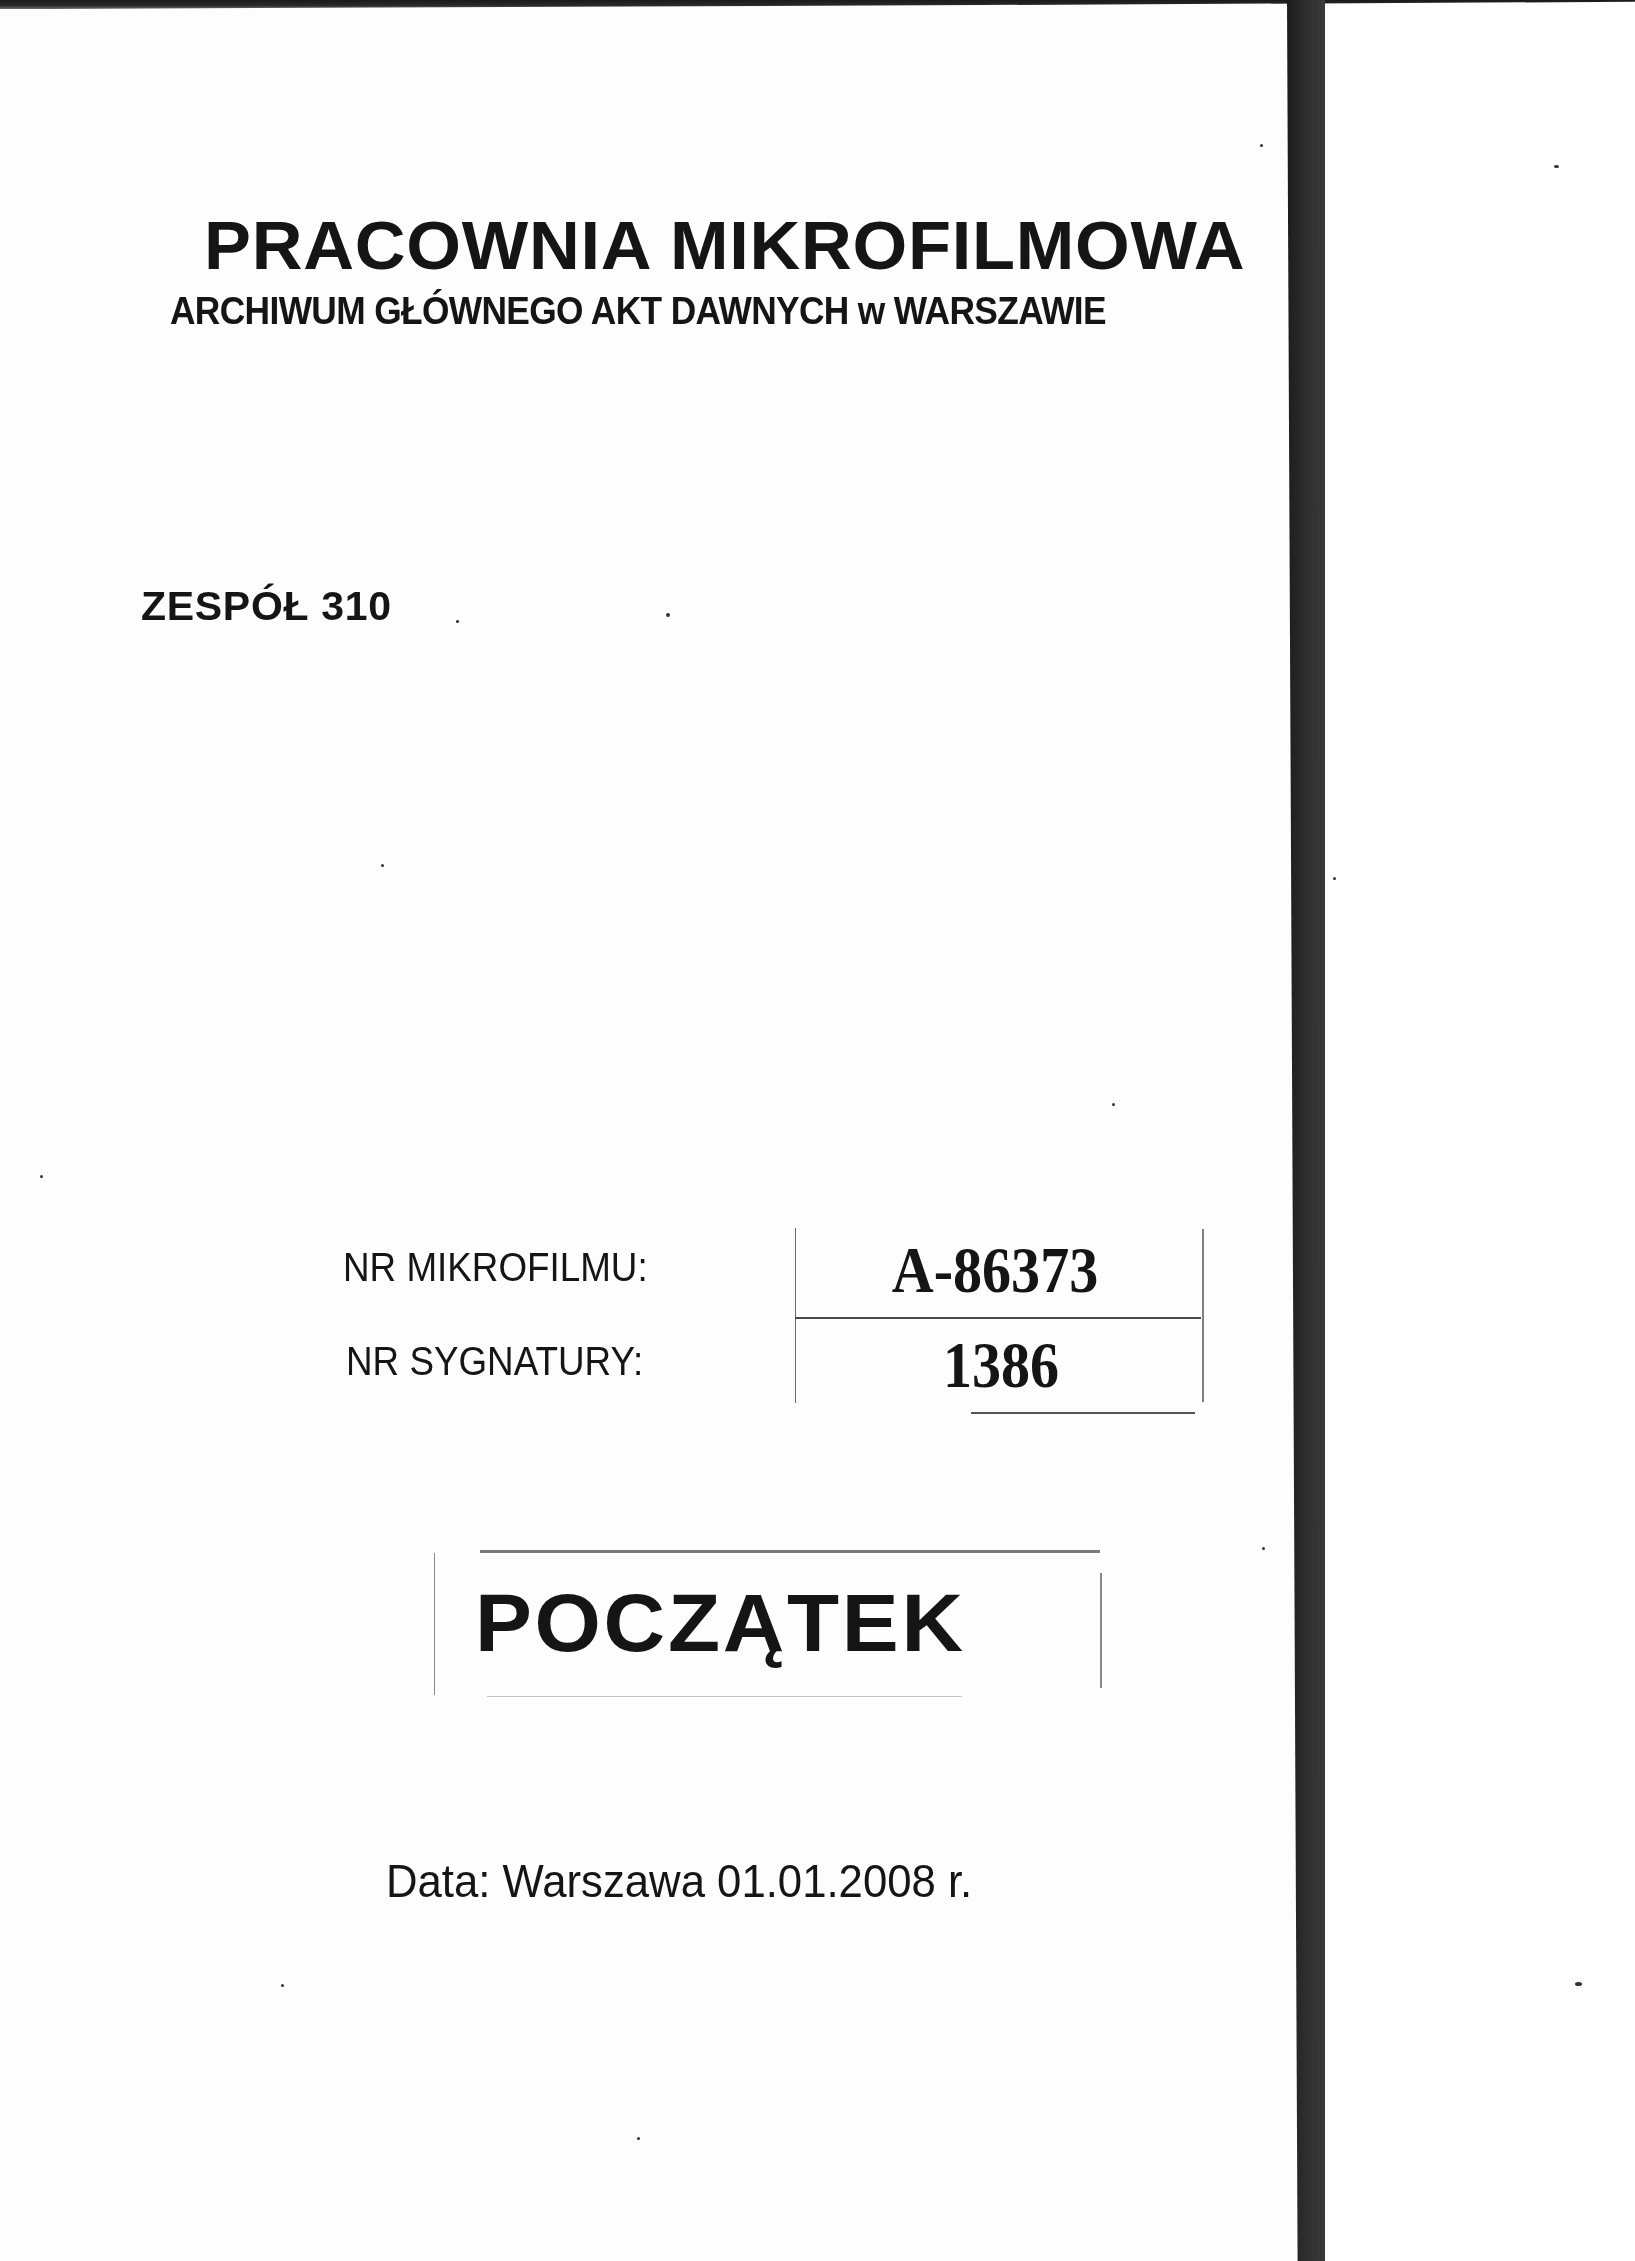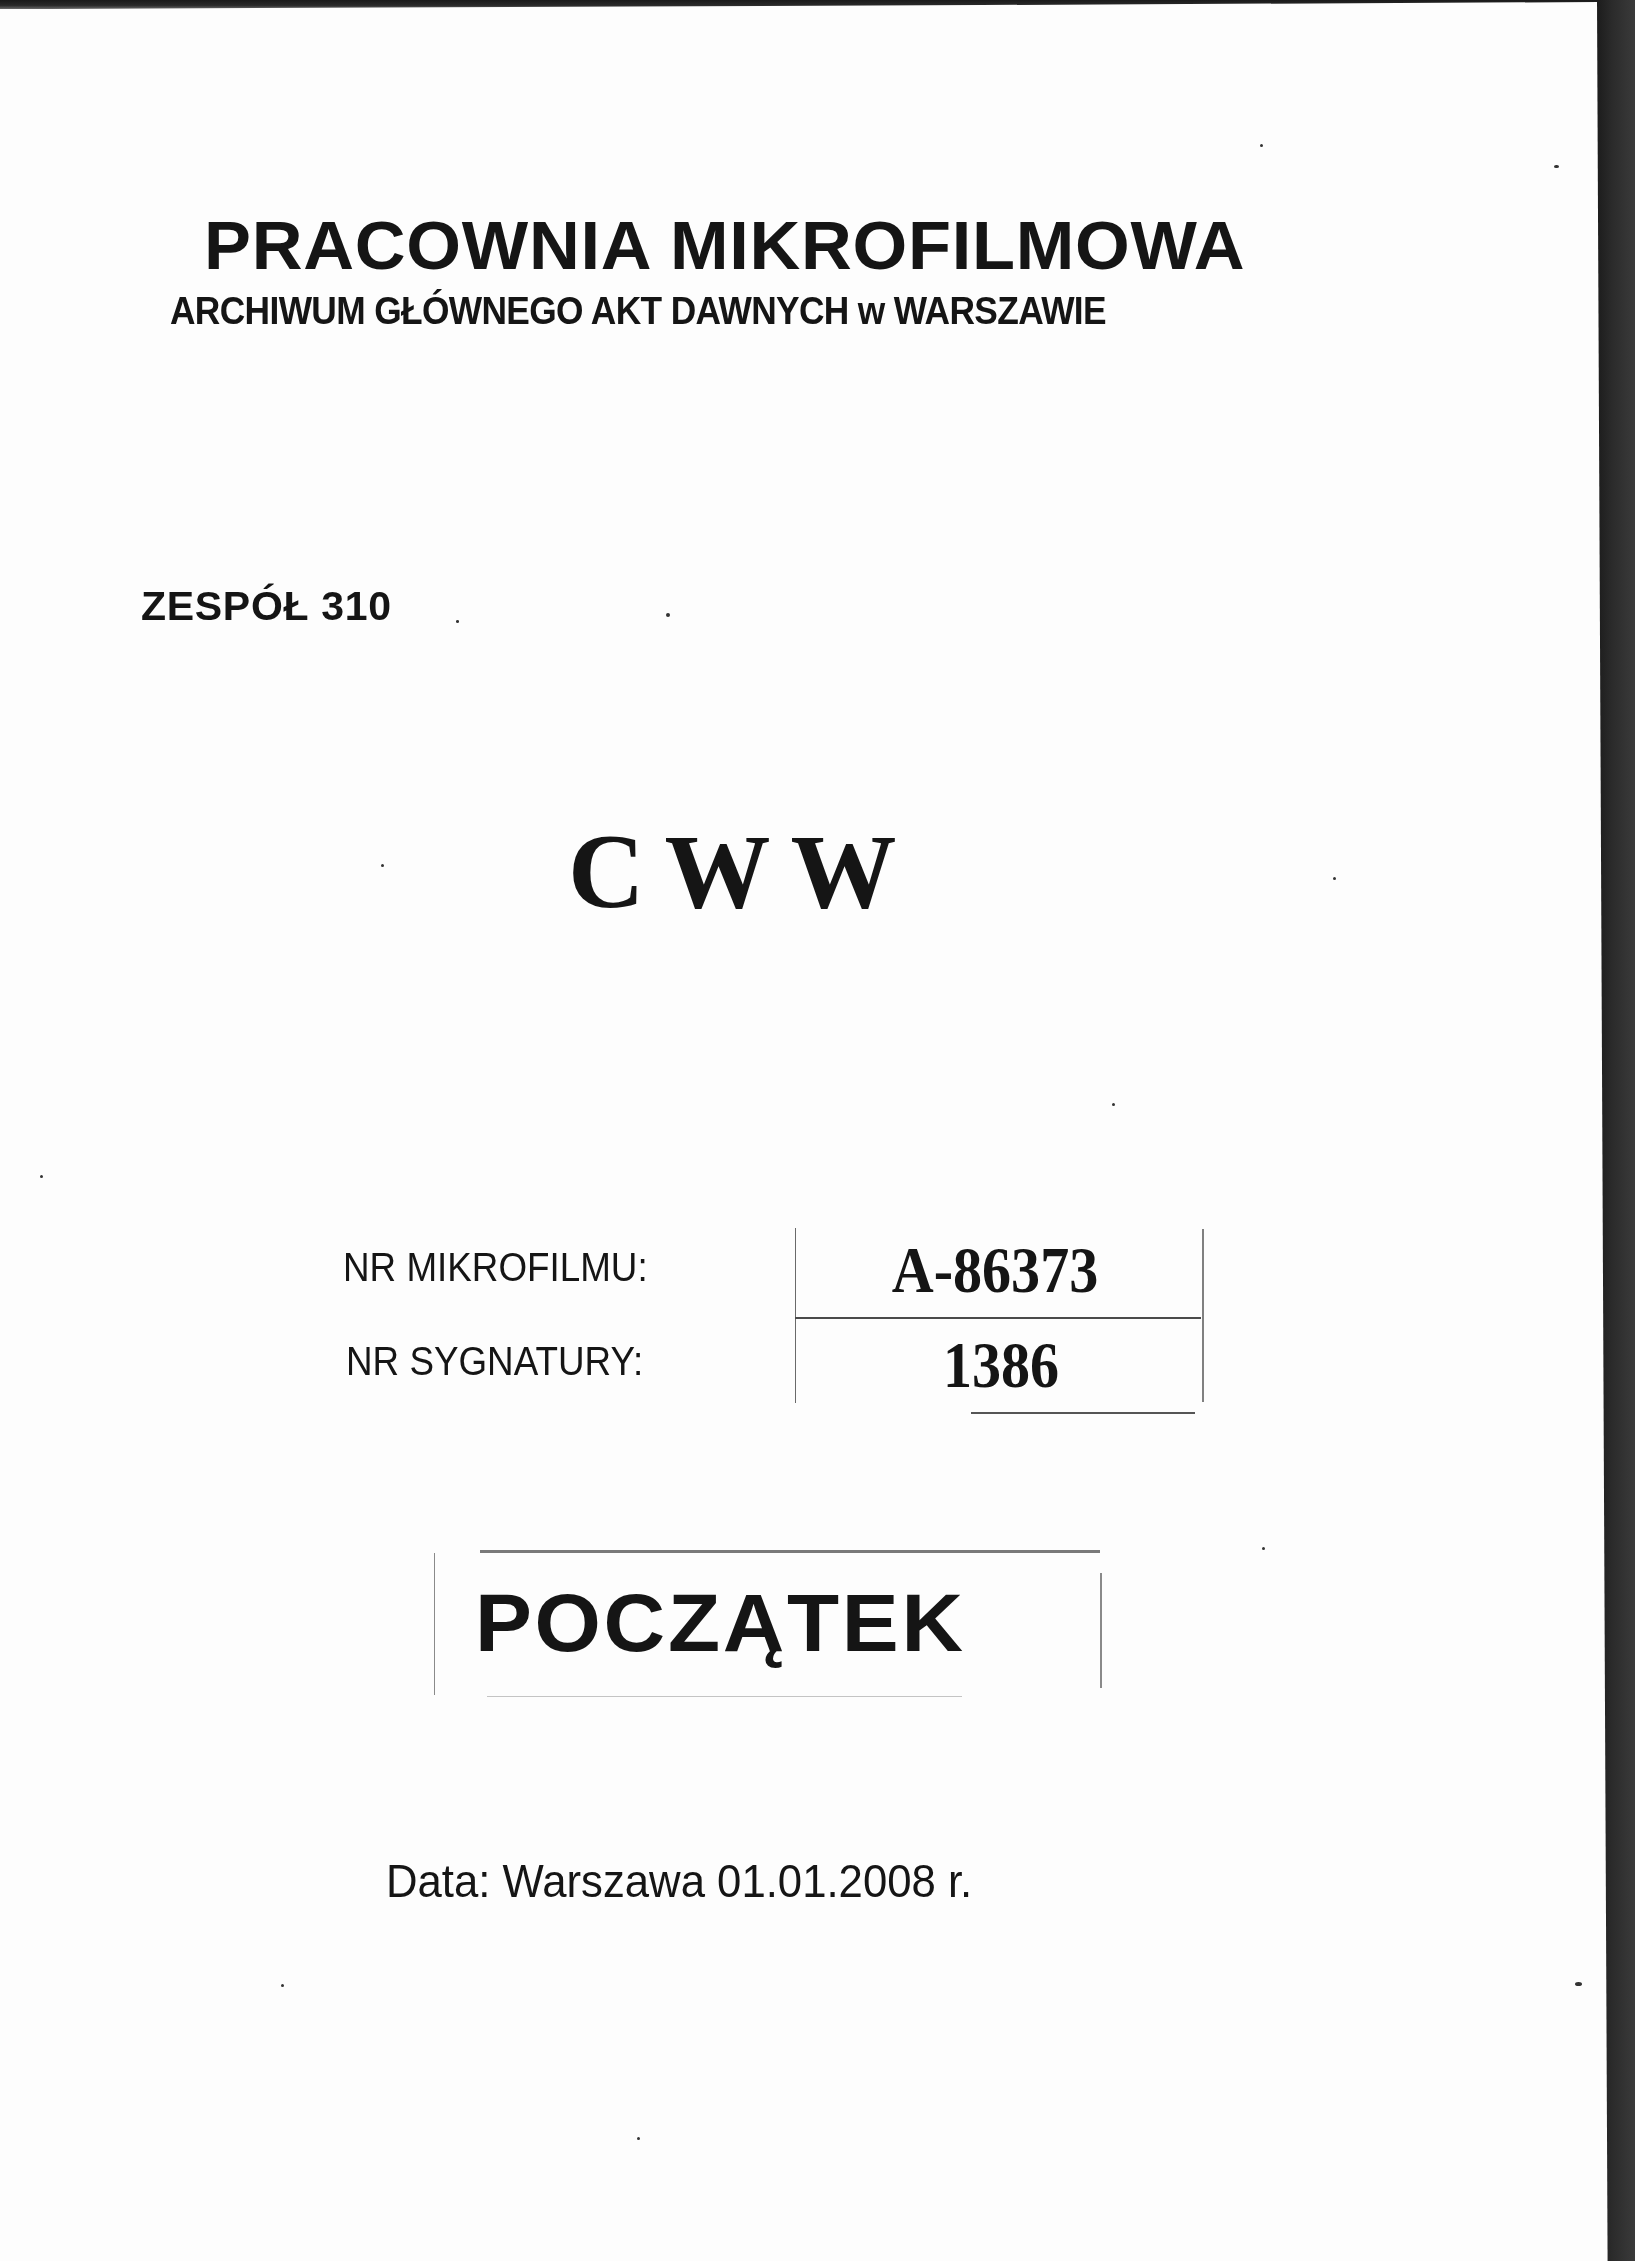--- a/index.html
+++ b/index.html
@@ -10,21 +10,21 @@
       width: 1635px;
       height: 2261px;
       position: relative;
       overflow: hidden;
       background: #ffffff;
       color: #151515;
     }
     .page {
       position: absolute;
       left: 0; top: 0;
-      width: 1635px; height: 2261px;
+      width: 1325px; height: 2261px;
       background: #fdfdfd;
     }
     
     .edge-top {
       position: absolute;
       left: 0; top: 0;
       width: 1635px; height: 9.2px;
       background: linear-gradient(to bottom, #1a1a1a 0%, #2a2a2a 60%, #6a6a6a 100%);
       clip-path: polygon(0 0, 100% 0, 100% 20%, 60% 55%, 0 100%);
     }
@@ -127,21 +127,20 @@
 
 <div class="page">
   <div class="edge-top"></div>
   <div class="edge-right"></div>
 
   <div class="abs sans header-title">PRACOWNIA MIKROFILMOWA</div>
   <div class="abs sans header-subtitle">ARCHIWUM GŁÓWNEGO AKT DAWNYCH w WARSZAWIE</div>
 
   <div class="abs sans fonds">ZESPÓŁ 310</div>
 
-  <div class="abs serif collection">CWW</div>
 
   <div>
     <div class="abs sans label label-microfilm">NR MIKROFILMU:</div>
     <div class="abs serif value value-microfilm">A-86373</div>
     <div class="abs sans label label-signature">NR SYGNATURY:</div>
     <div class="abs serif value value-signature">1386</div>
     <div class="line vline-left"></div>
     <div class="line vline-right"></div>
     <div class="line hline-mid"></div>
     <div class="line hline-bottom"></div>

